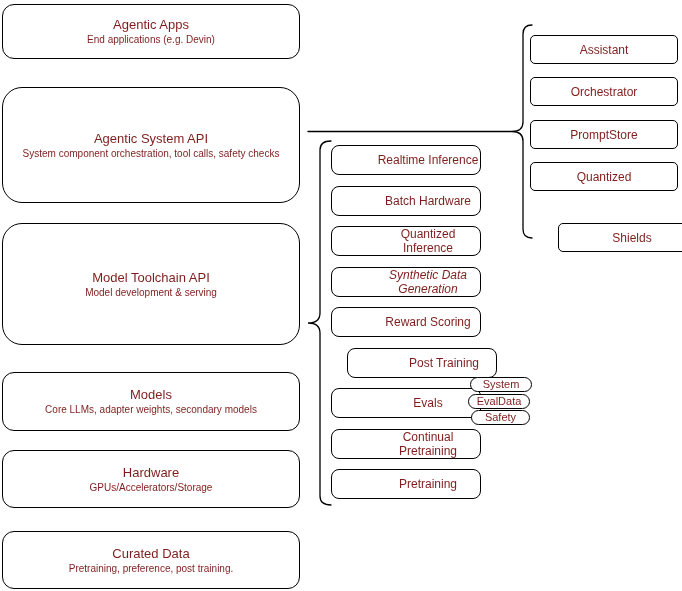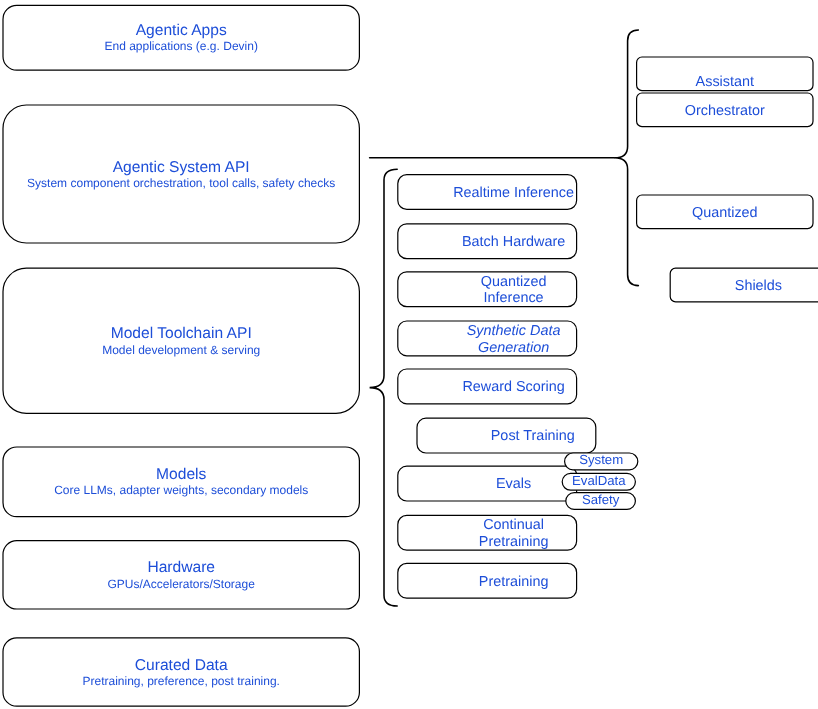--- a/index.html
+++ b/index.html
@@ -1,18 +1,18 @@
 <!DOCTYPE html>
 <html><head>
 <meta charset="utf-8">
 <style>
   html,body{margin:0;padding:0;background:#ffffff;}
   .canvas{
     position:relative;width:682px;height:591px;background:#ffffff;
-    font-family:"Liberation Sans",sans-serif;color:#1d4ed8;overflow:hidden;
+    font-family:"Liberation Sans",sans-serif;color:#7f1d1d;overflow:hidden;
   }
   .overlay{position:absolute;left:0;top:0;width:682px;height:591px;z-index:1;}
   .node{box-sizing:border-box;position:absolute;background:#fff;border:1.5px solid #000;z-index:2;}
   .lbox{
     left:2px;width:298px;border-radius:12px;
     display:flex;flex-direction:column;justify-content:center;align-items:center;text-align:center;
   }
   .lbox.big{border-radius:20px;}
   .ltitle{font-size:13px;line-height:17px;}
   .lsub{font-size:10px;line-height:14px;}
@@ -107,25 +107,28 @@
   <div class="node pill" style="left:470px;top:377px;width:62px;">
     <span>System</span>
   </div>
   <div class="node pill" style="left:468px;top:394px;width:62px;">
     <span>EvalData</span>
   </div>
   <div class="node pill" style="left:471px;top:410px;width:59px;">
     <span>Safety</span>
   </div>
 
-  <div class="node rbox" style="top:47px;align-items:flex-end;">
+  <div class="node rbox" style="top:35px;">
     <span>Assistant</span>
   </div>
   <div class="node rbox" style="top:77px;">
     <span>Orchestrator</span>
+  </div>
+  <div class="node rbox" style="top:120px;">
+    <span>PromptStore</span>
   </div>
   <div class="node rbox" style="top:162px;">
     <span>Quantized</span>
   </div>
   <div class="node rbox" style="top:223px;margin-left:28px;">
     <span>Shields</span>
   </div>
 
 </div>
 

